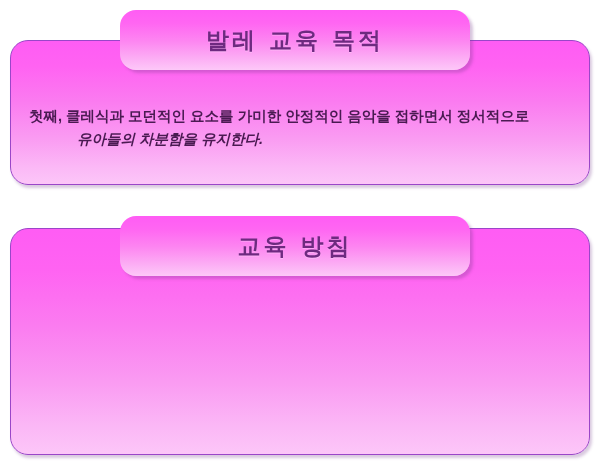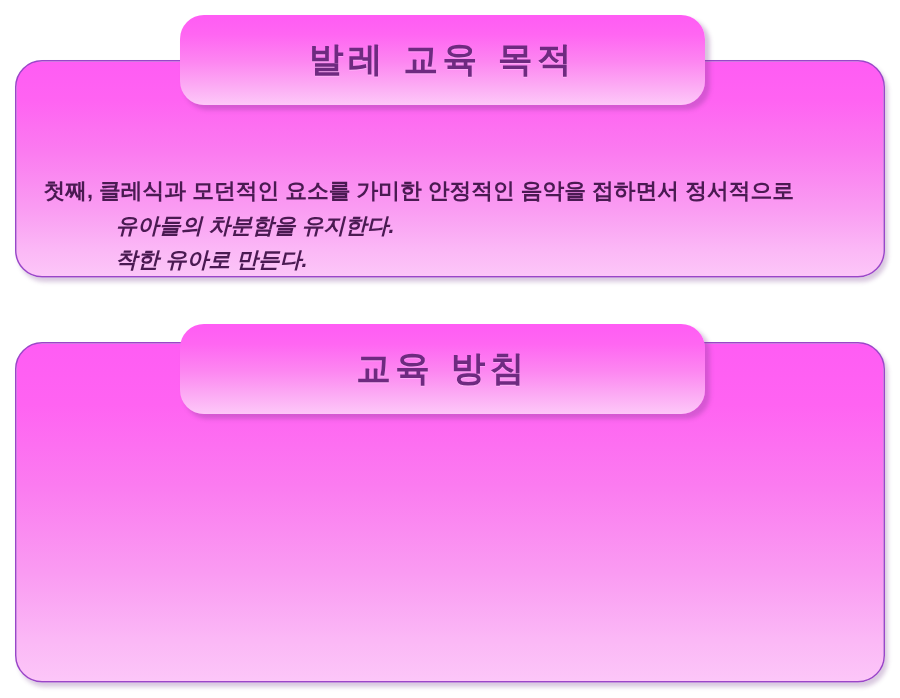--- a/index.html
+++ b/index.html
@@ -80,36 +80,35 @@
     z-index: 2;
     color: #4a1a52;
     font-weight: 700;
     font-size: 14.5px;
     line-height: 23px;
     white-space: nowrap;
   }
 
   #body-purpose {
     left: 18px;
-    top: 76px;
+    top: 64px;
     width: 564px;
   }
   .para-line        { display: block; }
   .para-line.indent { padding-left: 48px; font-style: italic; }
 </style>
 </head>
 <body>
 
 <div class="slide">
 
   <div class="card" id="card-purpose">
     <div class="card-body" id="body-purpose">
       <span class="para-line">첫째, 클레식과 모던적인 요소를 가미한 안정적인 음악을 접하면서 정서적으로</span>
       <span class="para-line indent">유아들의 차분함을 유지한다.</span>
-      <span class="para-line indent">착한 유아로 만든다.</span>
     </div>
   </div>
 
   <div class="banner" id="banner-purpose">
     <span class="banner-title">발레 교육 목적</span>
   </div>
 
   <div class="card" id="card-policy">
     
   </div>

